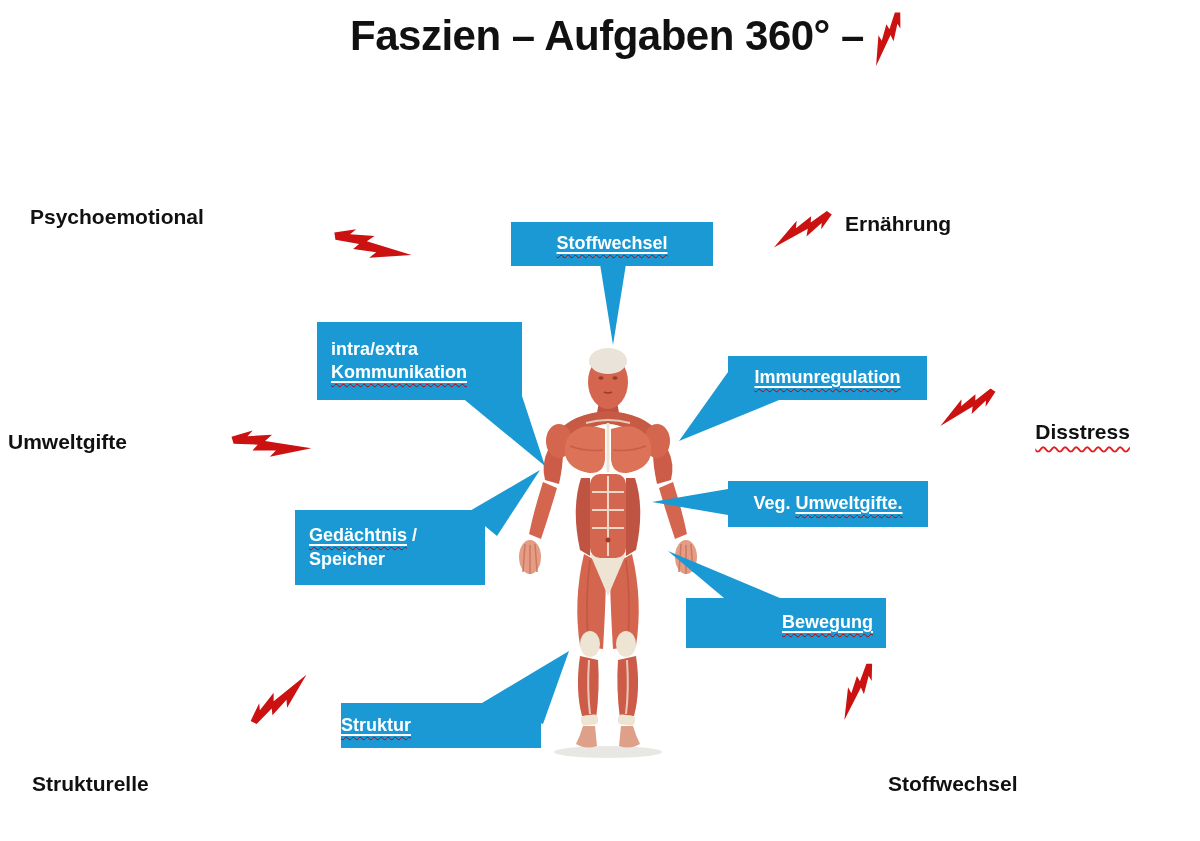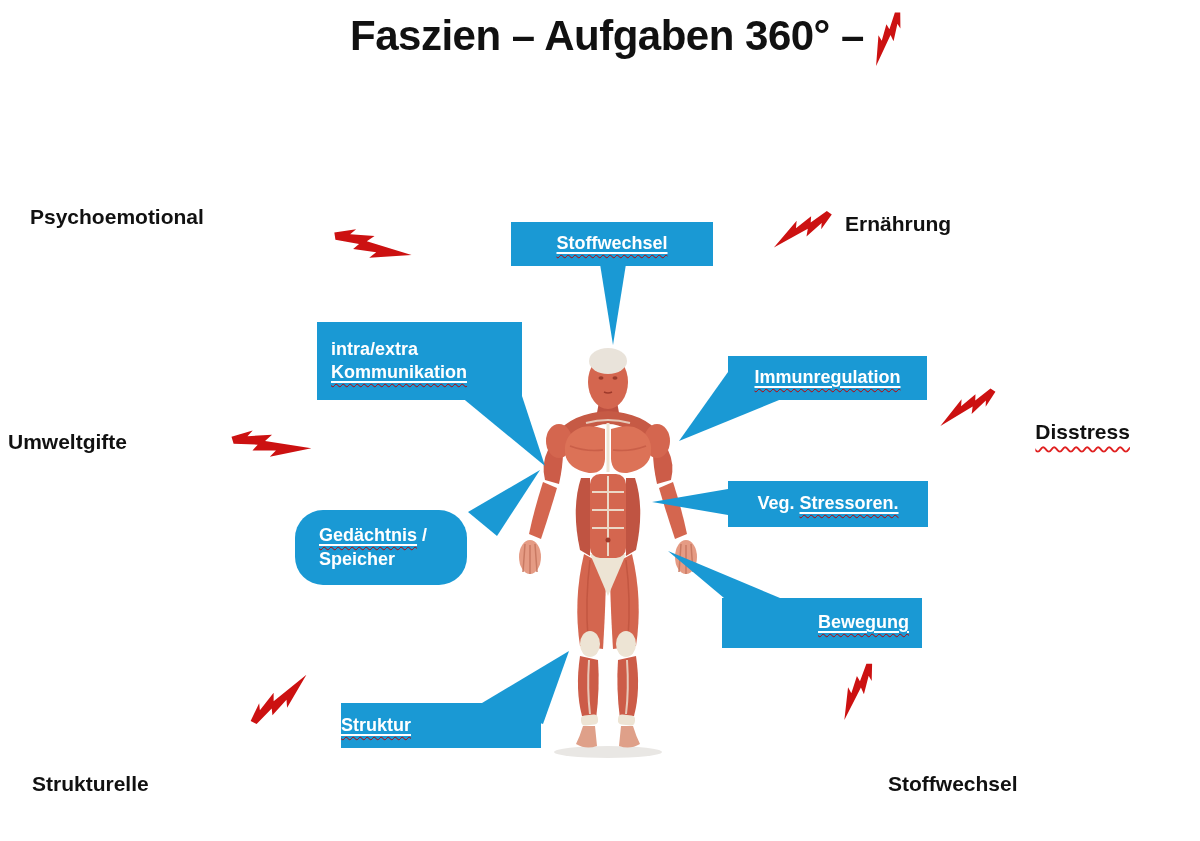--- a/index.html
+++ b/index.html
@@ -37,22 +37,22 @@
     display:flex;flex-direction:column;justify-content:center;box-sizing:border-box;
     line-height:1.3;
   }
   .callout .line{white-space:pre;}
   .wavy{text-decoration:underline wavy var(--wavy-red,#C00000) 1px;text-underline-offset:5px;}
   .solidu{text-decoration:underline solid currentColor 1.5px;text-underline-offset:3px;}
   #box-stoffwechsel{left:511px;top:222px;width:202px;height:44px;align-items:center;}
   #box-kommunikation{left:317px;top:322px;width:205px;height:78px;padding-left:14px;}
   #box-immunregulation{left:728px;top:356px;width:199px;height:44px;align-items:center;}
   #box-veg{left:728px;top:481px;width:200px;height:46px;align-items:center;}
-  #box-gedaechtnis{left:295px;top:510px;width:172px;height:75px;padding-left:24px;border-radius:28px;}
-  #box-bewegung{left:722px;top:598px;width:200px;height:50px;align-items:flex-end;padding-right:13px;}
+  #box-gedaechtnis{left:295px;top:510px;width:190px;height:75px;padding-left:14px;}
+  #box-bewegung{left:686px;top:598px;width:200px;height:50px;align-items:flex-end;padding-right:13px;}
   #box-struktur{left:341px;top:703px;width:200px;height:45px;}
   
   .stressor{
     position:absolute;font-weight:800;color:var(--text-black);
     font-size:21px;line-height:1.6;white-space:pre;
   }
   .wavy-black{text-decoration:underline wavy #E02020 2px;text-underline-offset:7px;}
   #lbl-psychoemotional{left:30px;top:200px;}
   #lbl-ernaehrung{left:845px;top:207px;}
   #lbl-umweltgifte{left:8px;top:425px;}
@@ -149,21 +149,21 @@
   <div class="callout" id="box-kommunikation">
     <div class="line">intra/extra</div>
     <div class="line"><span class="wavy"><span class="solidu">Kommunikation</span></span></div>
   </div>
 
   <div class="callout" id="box-immunregulation">
     <div class="line"><span class="wavy"><span class="solidu">Immunregulation</span></span></div>
   </div>
 
   <div class="callout" id="box-veg">
-    <div class="line"><span>Veg. </span><span class="wavy"><span class="solidu">Stressoren.</span></span></div>
+    <div class="line"><span>Veg. </span><span class="wavy"><span class="solidu">Umweltgifte.</span></span></div>
   </div>
 
   <div class="callout" id="box-gedaechtnis">
     <div class="line"><span class="wavy"><span class="solidu">Gedächtnis</span></span><span> /</span></div>
     <div class="line">Speicher</div>
   </div>
 
   <div class="callout" id="box-bewegung">
     <div class="line"><span class="wavy"><span class="solidu">Bewegung</span></span></div>
   </div>

